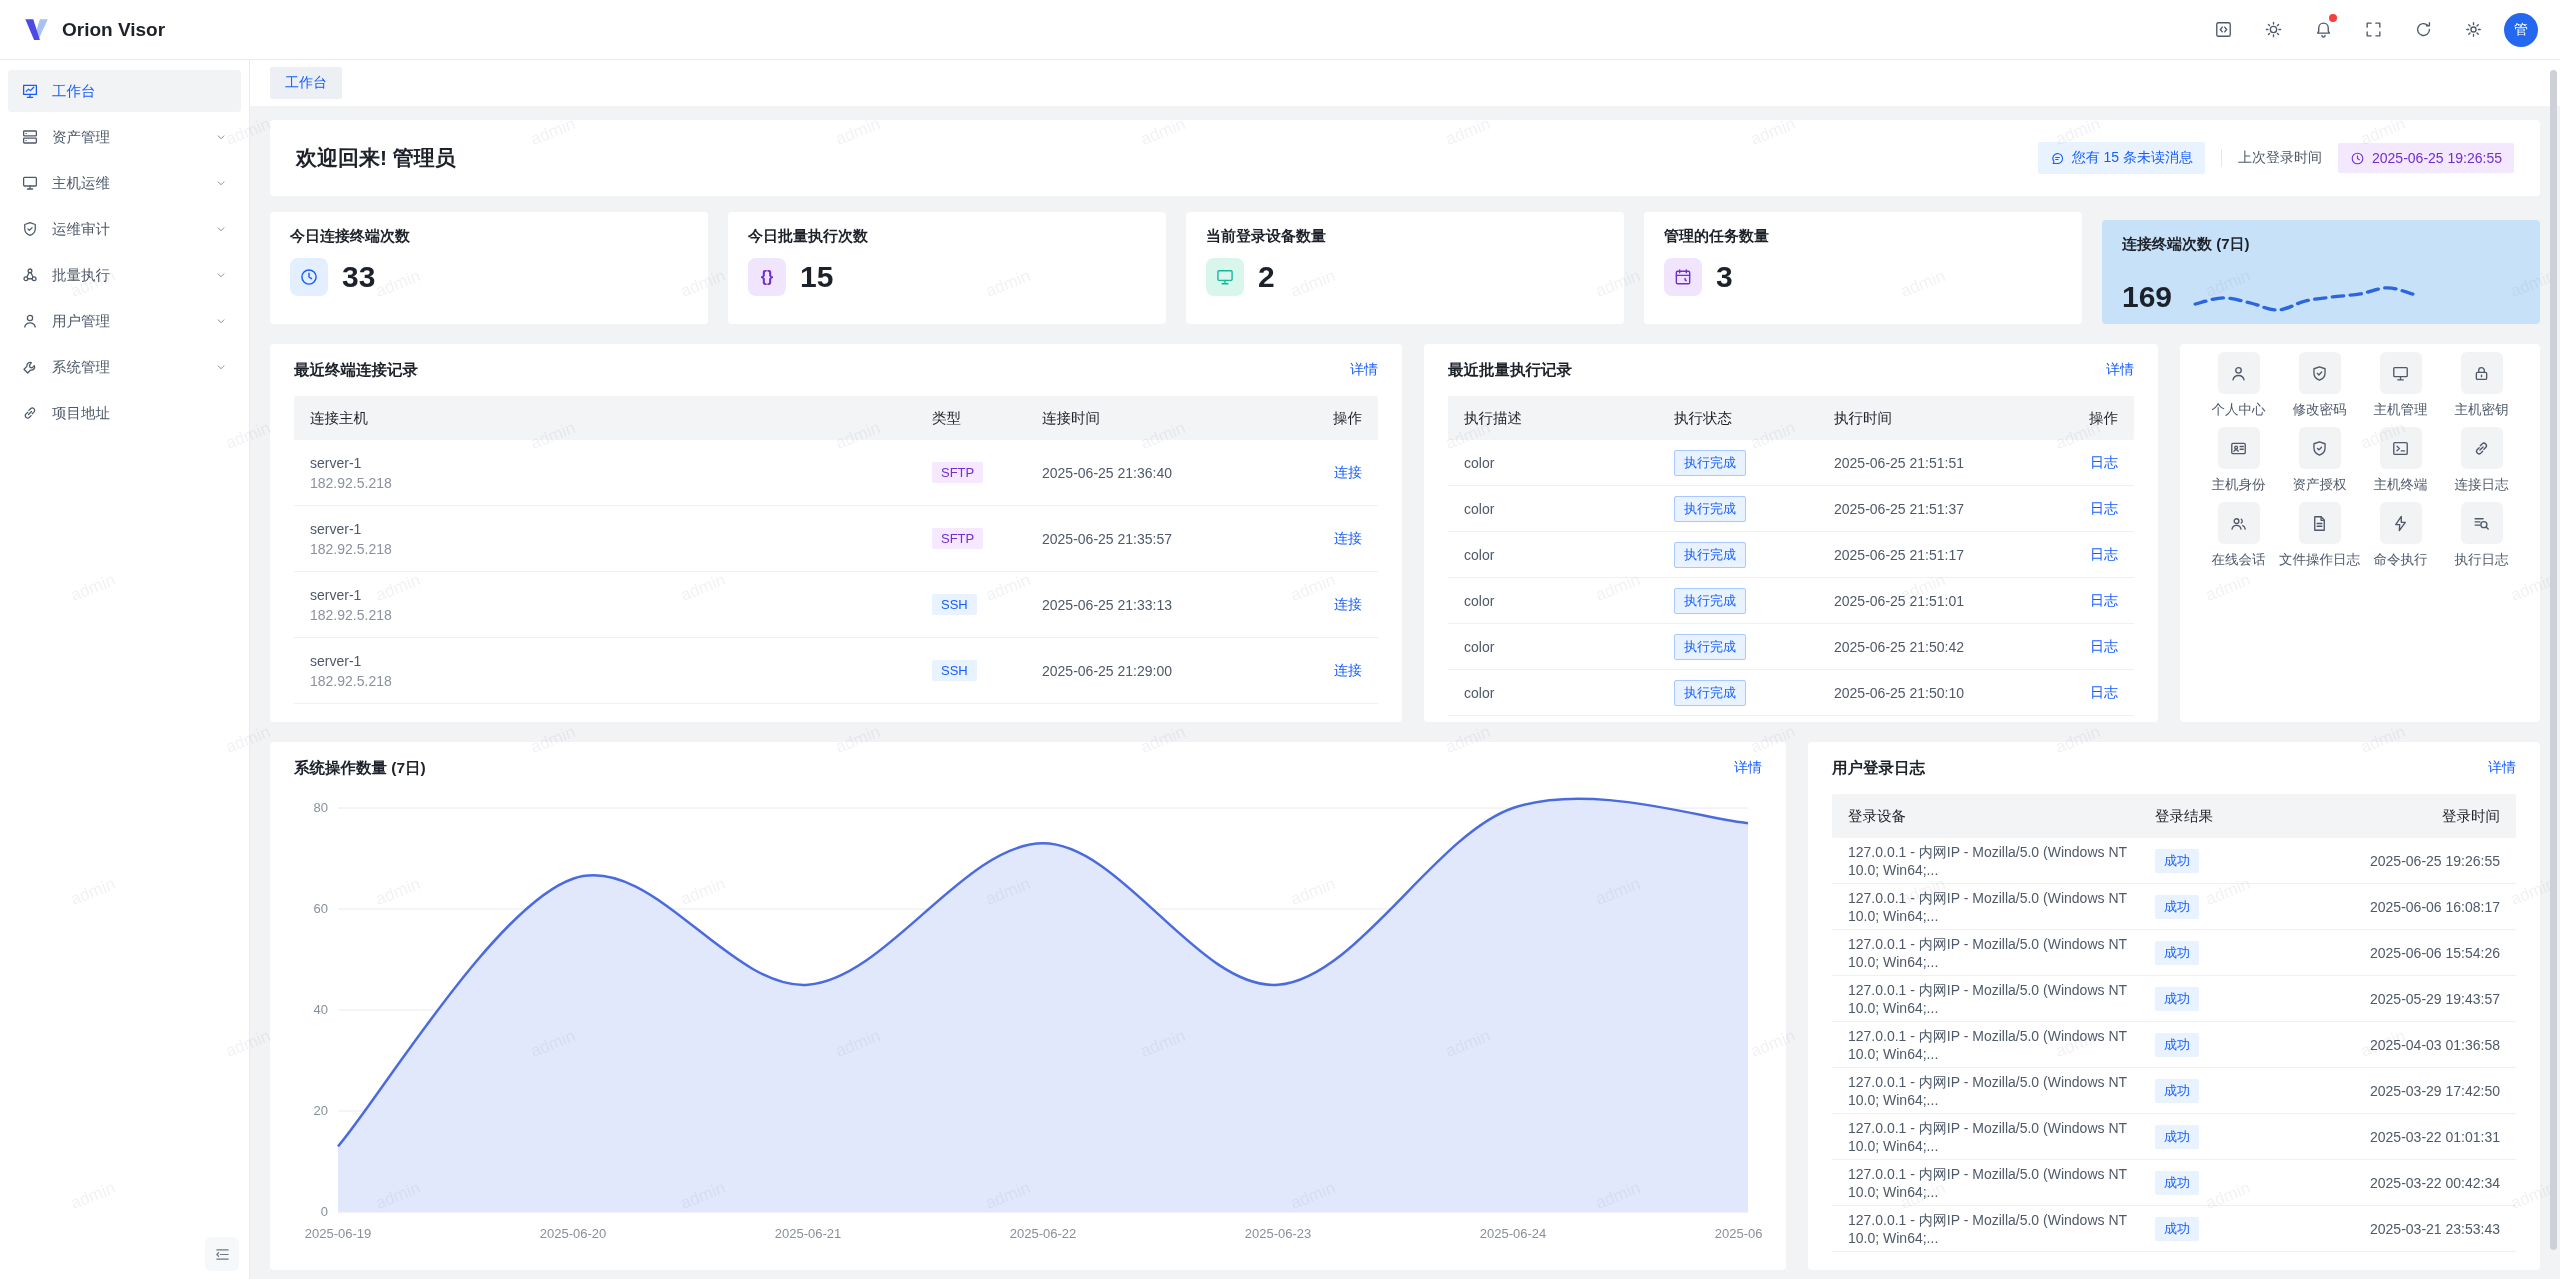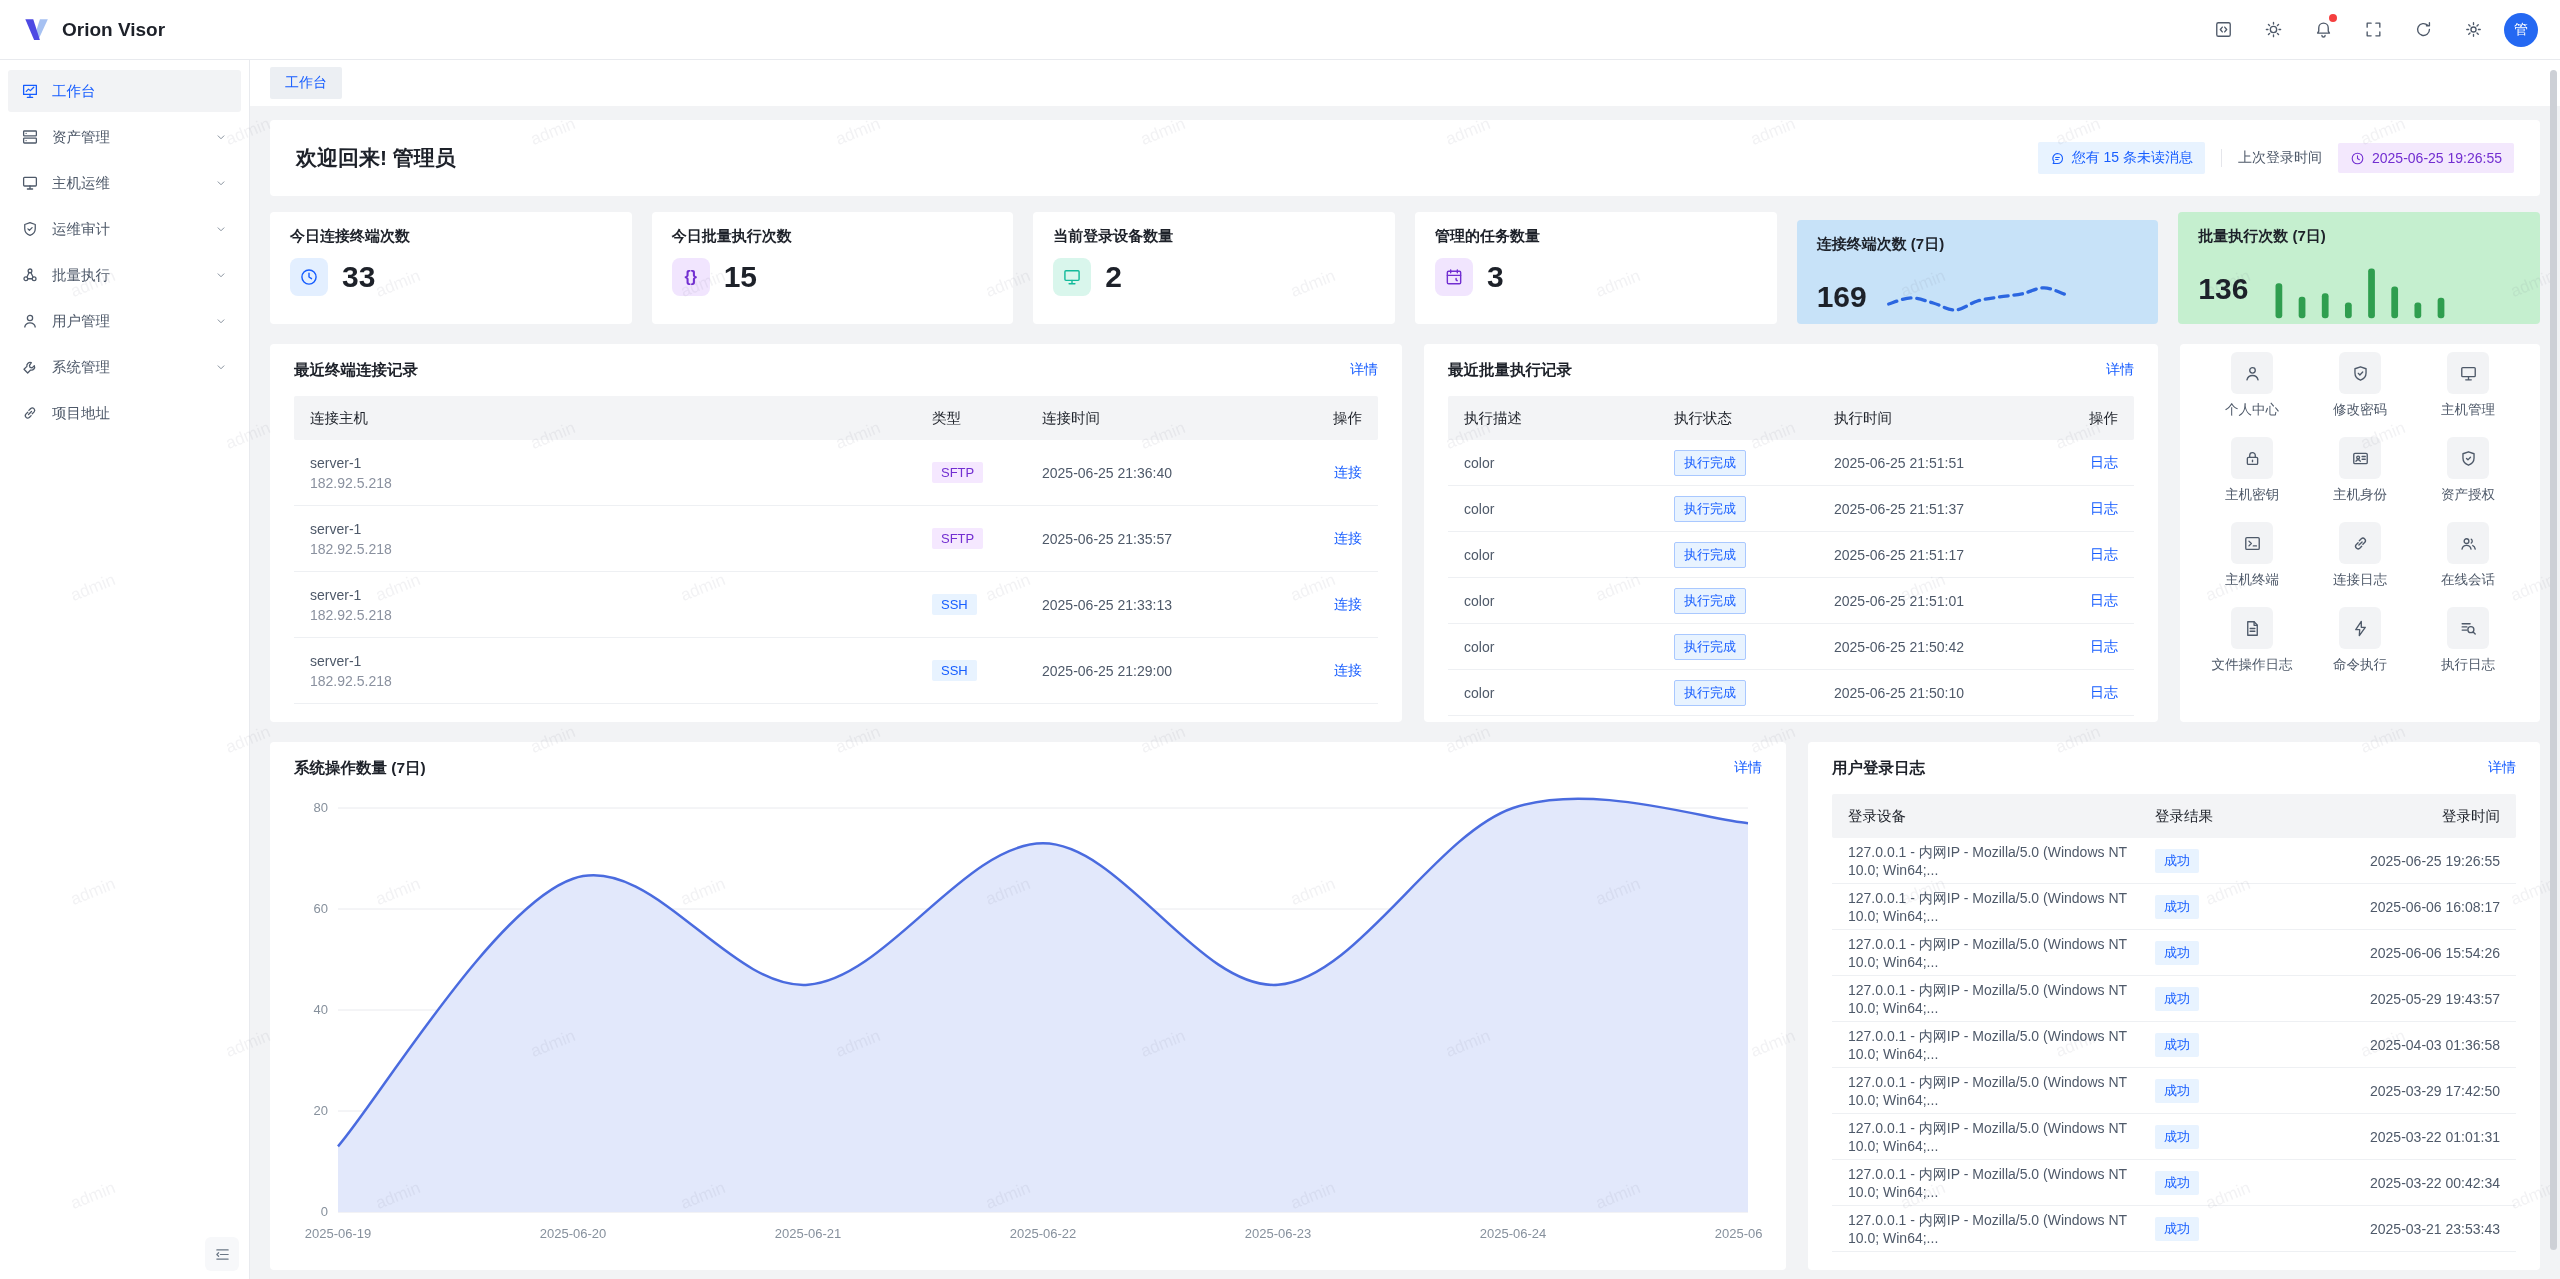--- a/index.html
+++ b/index.html
@@ -86,21 +86,21 @@
   .host-name { color:#4e5969; }
   .host-ip { color:#8a919f; margin-top:4px; }
   .badge { display:inline-block; padding:3px 9px; border-radius:2px; font-size:13px; }
   .b-purple { background:#f5e8ff; color:#722ed1; }
   .b-blue { background:#e8f3ff; color:#165dff; }
   .b-outline { background:#e8f3ff; color:#165dff; border:1px solid #a9c8ff; }
 
   .qa-card { flex:1; padding:0 18px; }
   .mid-term { flex:0 0 1132px; }
   .mid-batch { flex:0 0 734px; }
-  .qa-grid { display:grid; grid-template-columns:repeat(3,1fr); row-gap:10px; margin-top:4px; }
+  .qa-grid { display:grid; grid-template-columns:repeat(4,1fr); margin-top:4px; }
   .qa-item { display:flex; flex-direction:column; align-items:center; gap:7px; cursor:pointer; padding:4px 0; }
   .qa-ic { width:42px; height:42px; border-radius:6px; background:#f2f3f5; color:#4e5969;
     display:flex; align-items:center; justify-content:center; }
   .qa-ic .ic { width:19px; height:19px; }
   .qa-label { font-size:13.5px; color:#4e5969; white-space:nowrap; }
 
   .bottom-row { display:flex; gap:22px; margin-top:20px; height:528px; }
   .chart-card { flex:0 0 1516px; padding:0 24px; }
   #main-chart { width:100%; height:452px; display:block; }
   .login-card { flex:1; padding:0 24px; }
@@ -325,36 +325,20 @@
             </span>
           <span class="stat-value">3</span>
         </div>
       </div>
       <div class="stat-card c-blue">
         <div class="stat-title">连接终端次数 (7日)</div>
         <div class="stat-body spark">
           <span class="stat-value">169</span>
           <svg id="spark-line" class="spark-svg" viewBox="0 0 200 72" preserveAspectRatio="none">
               <path d="M8,43.2 C11.833333333333334,42.160000000000004 23.333333333333332,37.13333333333333 31,36.96 C38.666666666666664,36.78666666666667 46.333333333333336,40.08 54,42.16 C61.666666666666664,44.239999999999995 69.33333333333333,49.78666666666666 77,49.44 C84.66666666666667,49.093333333333334 92.33333333333333,42.33333333333333 100,40.08 C107.66666666666667,37.82666666666667 115.33333333333333,37.13333333333333 123,35.92 C130.66666666666666,34.70666666666667 138.33333333333334,34.36 146,32.8 C153.66666666666666,31.24 161.33333333333334,26.386666666666667 169,26.560000000000002 C176.66666666666666,26.733333333333338 188.16666666666666,32.62666666666667 192,33.84" fill="none" stroke="#2b66e0" stroke-width="3.4" stroke-dasharray="9 6" stroke-linecap="round"></path>
-            </svg>
-        </div>
-      </div>
-      <div class="stat-card c-green">
-        <div class="stat-title">批量执行次数 (7日)</div>
-        <div class="stat-body spark">
-          <span class="stat-value">136</span>
-          <svg id="spark-bars" class="spark-svg" viewBox="0 0 200 72" preserveAspectRatio="none">
-              <rect x="14" y="30.04" width="7" height="35.96" rx="3" fill="#2f9e4f"></rect>
-              <rect x="38" y="43.96" width="7" height="22.04" rx="3" fill="#2f9e4f"></rect>
-              <rect x="62" y="40.480000000000004" width="7" height="25.52" rx="3" fill="#2f9e4f"></rect>
-              <rect x="86" y="49.76" width="7" height="16.240000000000002" rx="3" fill="#2f9e4f"></rect>
-              <rect x="110" y="14.96" width="7" height="51.04" rx="3" fill="#2f9e4f"></rect>
-              <rect x="134" y="33.519999999999996" width="7" height="32.480000000000004" rx="3" fill="#2f9e4f"></rect>
-              <rect x="158" y="49.76" width="7" height="16.240000000000002" rx="3" fill="#2f9e4f"></rect>
-              <rect x="182" y="45.120000000000005" width="7" height="20.88" rx="3" fill="#2f9e4f"></rect>
             </svg>
         </div>
       </div>
     </div>
 
     <div class="mid-row">
       <div class="card tbl-card mid-term">
         <div class="card-head">
           <span class="card-title">最近终端连接记录</span>
           <a class="detail-link">详情</a>

